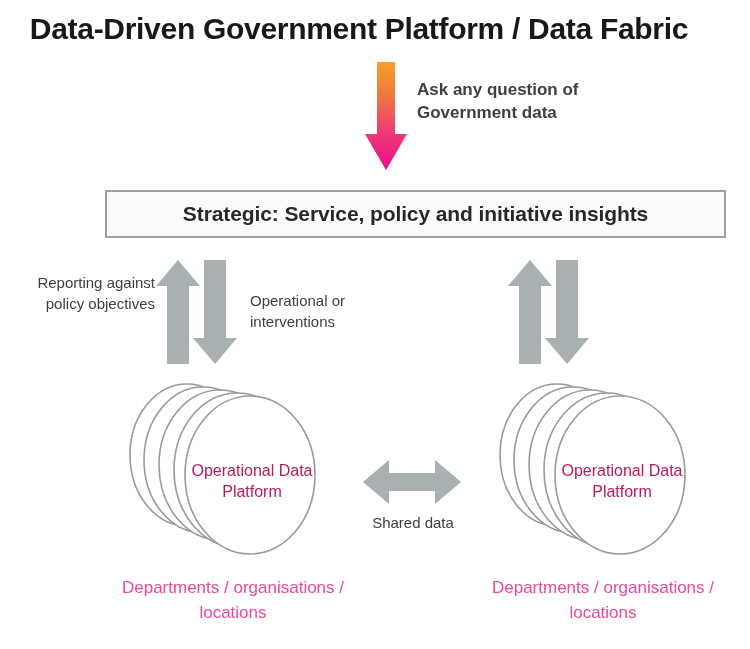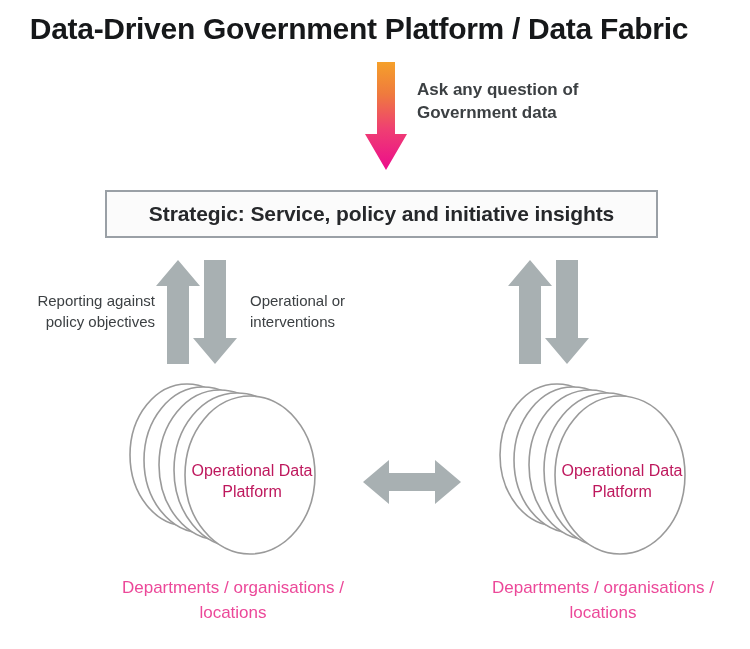--- a/index.html
+++ b/index.html
@@ -51,21 +51,21 @@
     line-height: 23px;
     color: #3c4043;
     font-weight: bold;
   }
 
   
   .strategic-box {
     position: absolute;
     left: 105px;
     top: 190px;
-    width: 553px;
+    width: 621px;
     height: 48px;
     border: 2px solid #9aa0a6;
     background: #fbfbfb;
     box-sizing: border-box;
     display: flex;
     align-items: center;
     justify-content: center;
   }
   .strategic-box .txt {
     font-size: 21px;
@@ -86,21 +86,21 @@
 
   
   .cap {
     position: absolute;
     font-size: 15px;
     line-height: 21px;
     color: #3c4043;
   }
   .cap.reporting {
     left: 10px;
-    top: 290px;
+    top: 272px;
     width: 145px;
     text-align: right;
   }
   .cap.adjust {
     left: 250px;
     top: 290px;
     width: 180px;
     text-align: left;
   }
 
@@ -211,17 +211,18 @@
       <ellipse cx="98" cy="93" rx="61" ry="75" fill="#ffffff" stroke="#9a9a9a" stroke-width="1.6"></ellipse>
       <ellipse cx="115" cy="98" rx="63" ry="77" fill="#ffffff" stroke="#9a9a9a" stroke-width="1.6"></ellipse>
       <ellipse cx="128" cy="103" rx="65" ry="79" fill="#ffffff" stroke="#9a9a9a" stroke-width="1.6"></ellipse>
     </svg>
     <div class="stack-label">Operational Data Platform</div>
   </div>
 
   <svg class="shared-arrow" viewBox="0 0 98 44">
     <path d="M0 22 L26 0 V13 H72 V0 L98 22 L72 44 V31 H26 V44 Z" fill="#a8b0b2"></path>
   </svg>
+  <div class="shared-label">Shared data</div>
 
   <div class="bottom-cap left">Departments / organisations / locations</div>
   <div class="bottom-cap right">Departments / organisations / locations</div>
 
 </div>
 
 </body></html>

